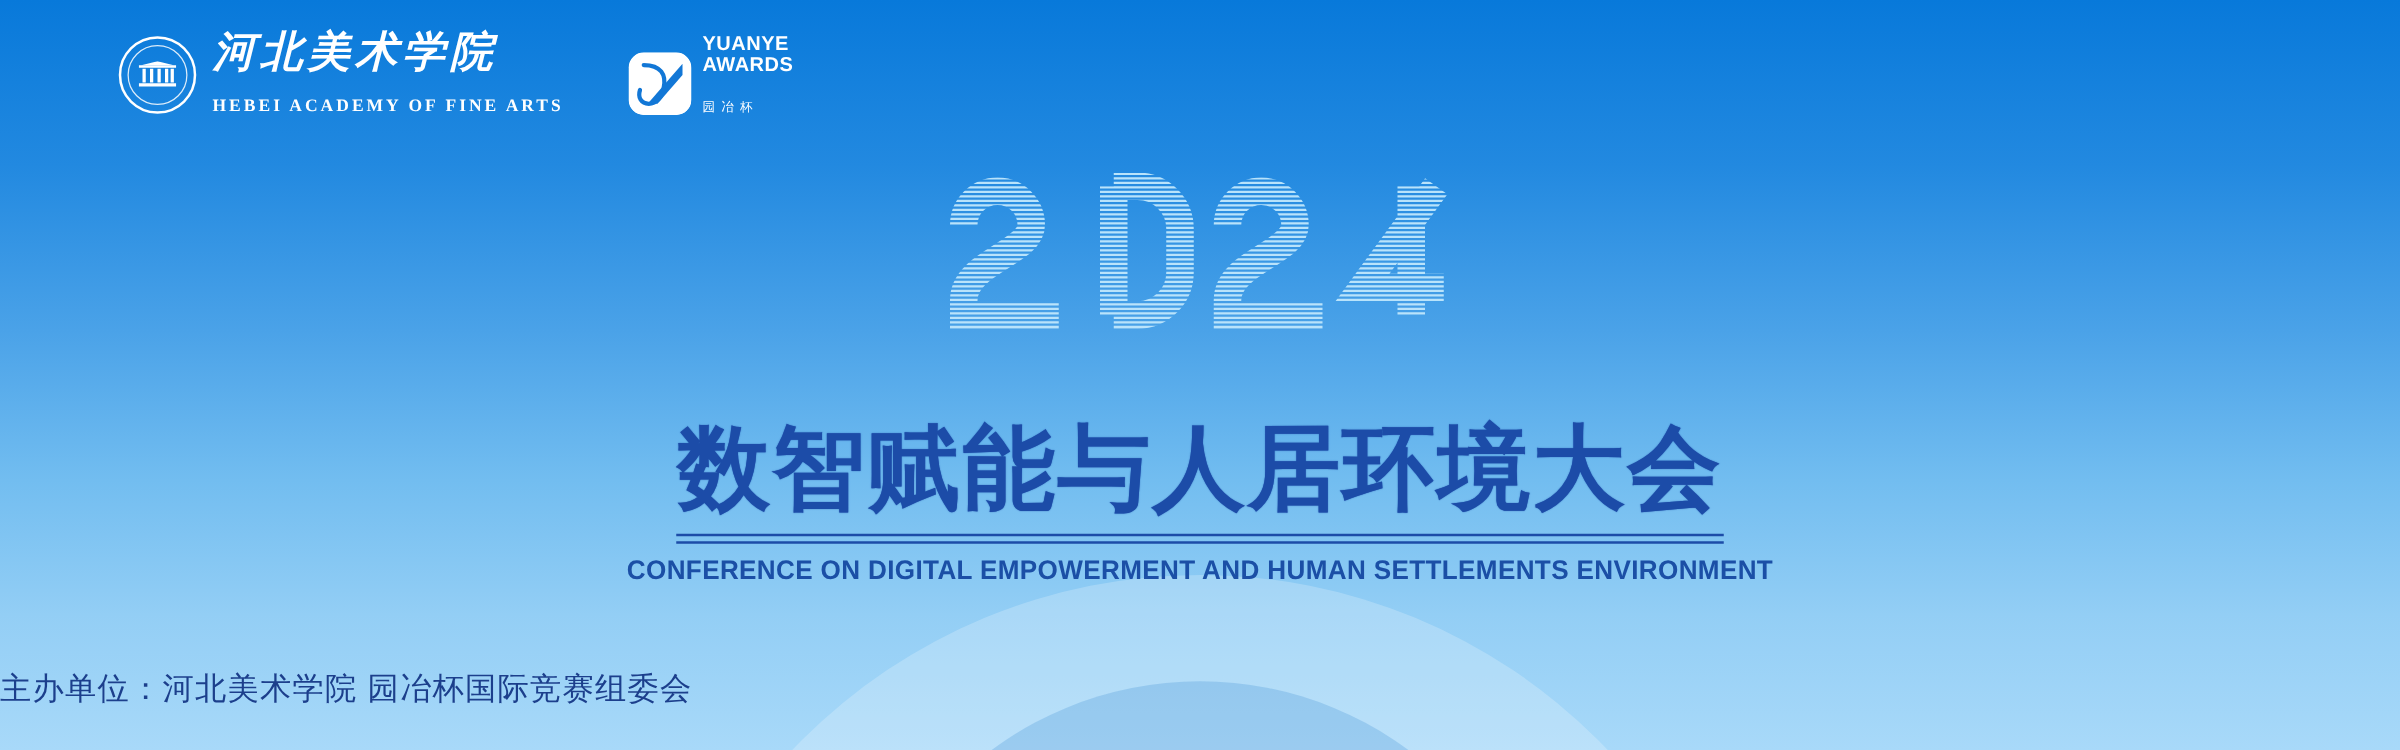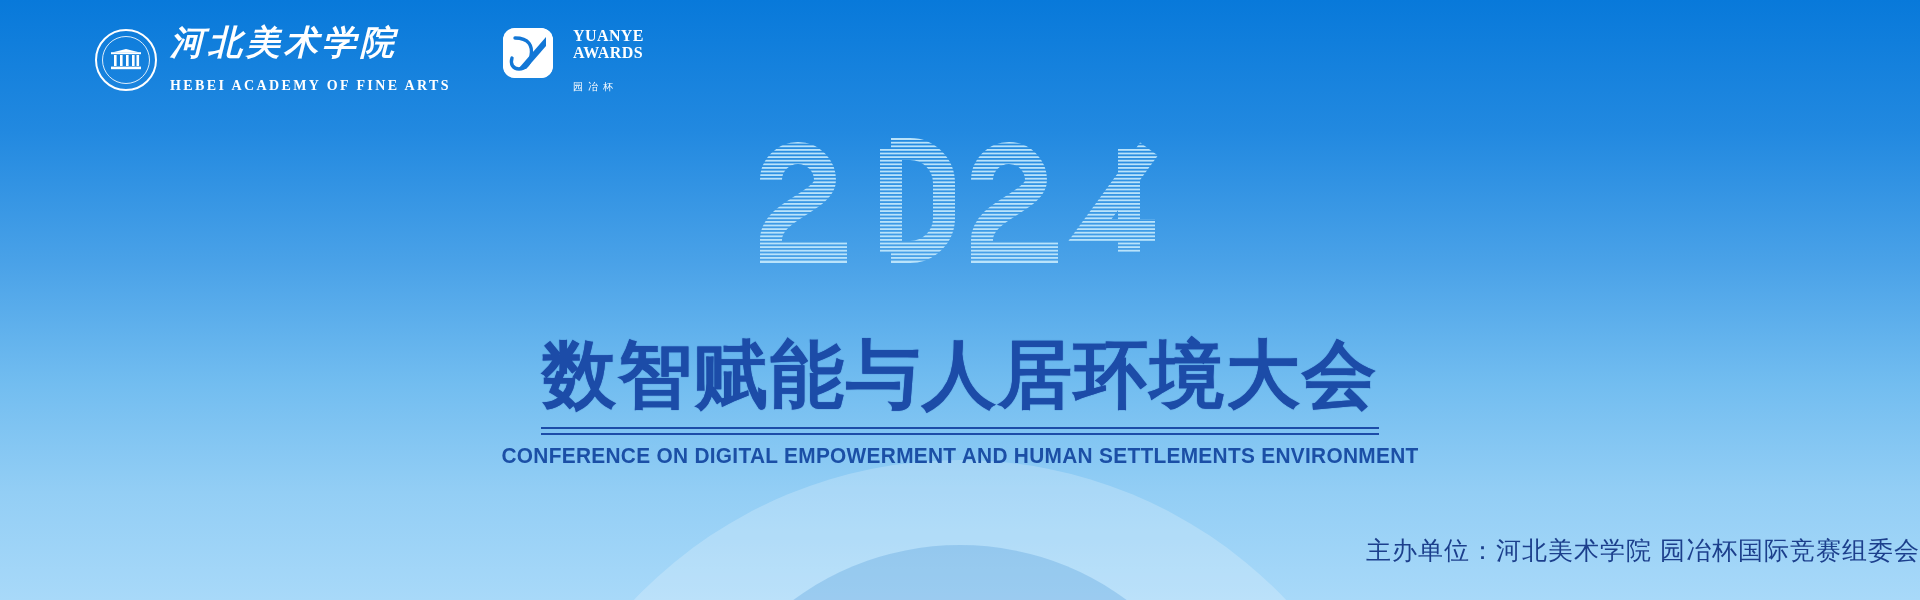--- a/index.html
+++ b/index.html
@@ -42,21 +42,21 @@
   .emblem-gate{position:absolute;left:50%;top:50%;transform:translate(-50%,-50%);
           width:30px;height:22px;}
   .hebei-text{display:flex;flex-direction:column;gap:19px;}
   #hebei-cn{font-family:"Liberation Serif","DejaVu Serif",serif;
             color:#ffffff;font-size:34px;font-weight:700;font-style:italic;
             letter-spacing:4px;line-height:1;white-space:nowrap;}
   #hebei-en{font-family:"Liberation Serif","DejaVu Serif",serif;
             color:#ffffff;font-size:14px;font-weight:700;letter-spacing:2.4px;
             line-height:1;white-space:nowrap;}
 
-  #yuanye-logo{display:flex;align-items:flex-start;gap:20px;font-family:Liberation Serif, serif;}
+  #yuanye-logo{display:flex;align-items:flex-end;gap:9px;}
   .yy-mark{width:50px;height:50px;border-radius:12px;background:#ffffff;position:relative;
            flex:0 0 auto;overflow:hidden;}
   .yy-text{display:flex;flex-direction:column;line-height:1;}
   #yuanye-en1,#yuanye-en2{color:#ffffff;font-size:16px;font-weight:700;letter-spacing:.4px;}
   #yuanye-en2{margin-top:1px;}
   #yuanye-cn{color:#ffffff;font-size:10px;letter-spacing:5px;margin-top:21px;white-space:nowrap;}
 
   
   #year-graphic{position:absolute;left:50%;top:138px;transform:translateX(-50%);}
 
@@ -70,21 +70,21 @@
   }
   #rules{width:838px;margin:15px auto 0;}
   .rule{height:2px;background:#1c4ca8;}
   .rule.thin{height:1.5px;margin-top:4px;}
   #sub-title{
     color:#1b4fa6;font-size:21.5px;font-weight:600;letter-spacing:.3px;
     margin-top:9px;white-space:nowrap;
     transform:scaleX(0.97);
   }
   #organizer{
-    position:absolute;left:0;right:0;top:534px;text-align:right;
+    position:absolute;left:0;right:0;top:534px;text-align:left;
     color:#1c3f8c;font-size:25px;letter-spacing:1px;white-space:nowrap;
   }
 </style>
 </head>
 <body>
 
 <div id="banner">
 
   <div class="arc" id="arc-outer"></div>
   <div class="arc" id="arc-inner"></div>

